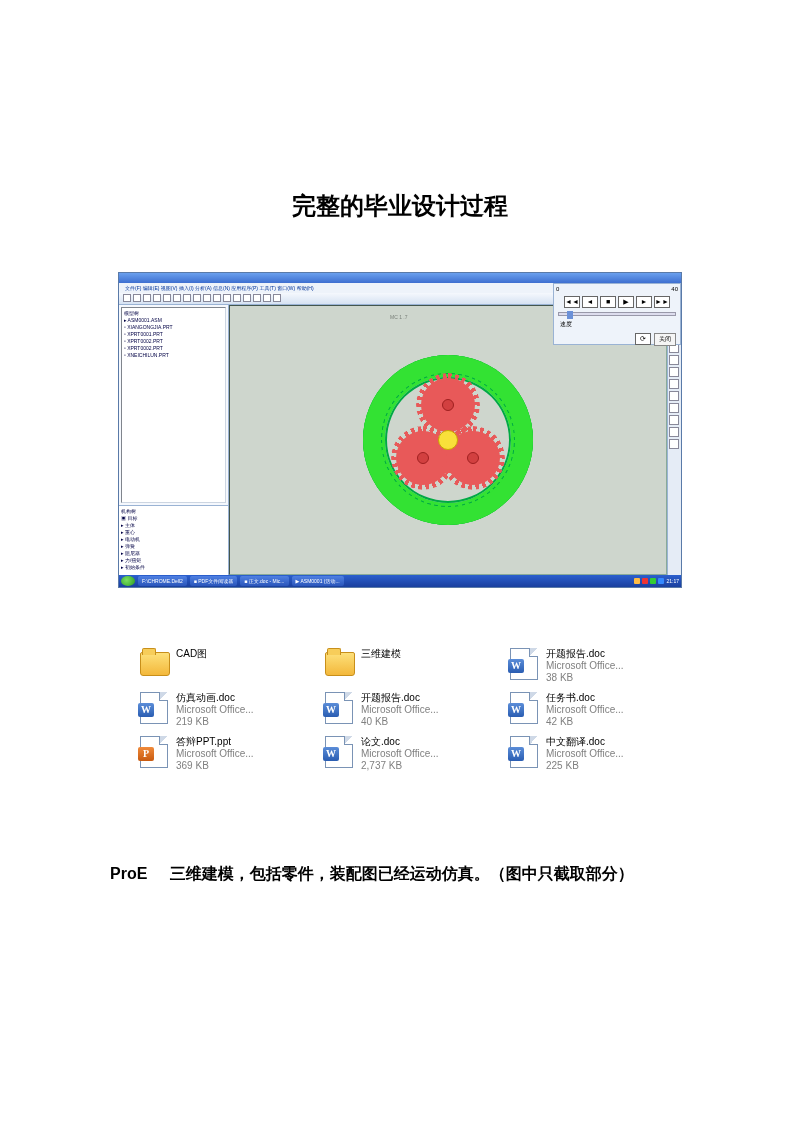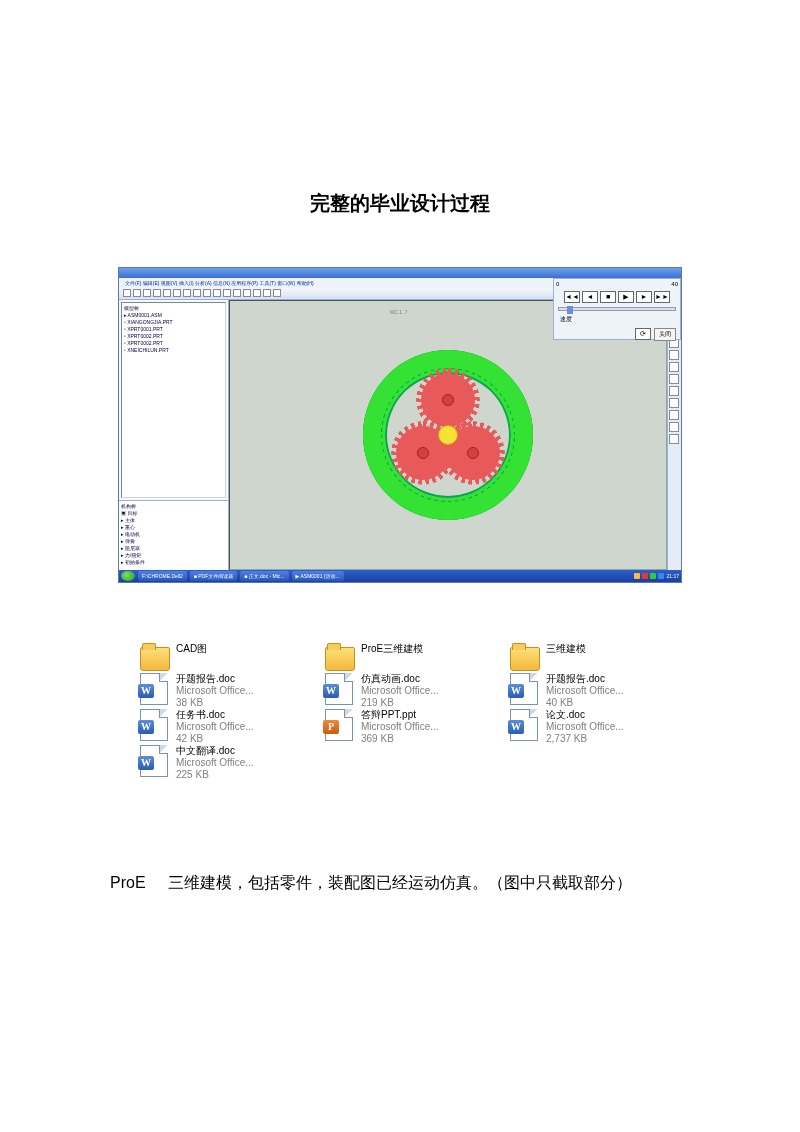--- a/index.html
+++ b/index.html
@@ -6,21 +6,21 @@
   body {
     width: 800px;
     height: 1132px;
     background: #fff;
     font-family: "SimSun", "Microsoft YaHei", Arial, sans-serif;
     color: #000;
     position: relative;
   }
   .page-title {
     text-align: center;
-    font-size: 20px;
+    font-size: 24px;
     font-weight: bold;
     padding-top: 190px;
     padding-bottom: 30px;
   }
   
   .proe-shot {
     margin: 20px 118px 0 118px;
     width: 564px;
     height: 316px;
     border: 1px solid #5a7aa8;
@@ -212,21 +212,21 @@
   .tb-right { margin-left:auto; display:flex; gap:2px; align-items:center;}
   .tray-ico { width:6px;height:6px; background:#fb4; border-radius:1px;}
   
   
   .files-block {
     margin: 60px 120px 0 140px;
   }
   .file-grid {
     display: grid;
     grid-template-columns: repeat(3, 175px);
-    gap: 0 10px;
+    gap: 8px 10px;
   }
   .file-item {
     display: flex;
     align-items: flex-start;
     gap: 6px;
     font-size: 10px;
     line-height: 12px;
   }
   .file-icon {
     width: 30px;
@@ -281,21 +281,21 @@
   }
   .word-badge { background:linear-gradient(#5b8dd8,#2a5db2); }
   .ppt-badge { background:linear-gradient(#f08a3a,#c85a10); }
   .file-text .name { color:#000; }
   .file-text .meta { color:#808080; }
   
   .body-text {
     margin: 90px 110px 0 110px;
     font-size: 16px;
     font-family: "Microsoft YaHei","SimHei",sans-serif;
-    font-weight:normal;
+    font-weight:bold;
     line-height: 24px;
   }
   .body-text .gap { display:inline-block; width:1.4em; }
 </style>
 </head>
 <body>
 
 <h1 class="page-title">完整的毕业设计过程</h1>
 
 <div class="proe-shot">
@@ -424,28 +424,20 @@
         </div>
         <div class="file-text">
           <div class="name">CAD图</div>
         </div>
       </div>
       <div class="file-item">
         <div class="file-icon">
           <div class="folder-icon"></div>
         </div>
         <div class="file-text">
-          <div class="name">ProE三维建模</div>
-        </div>
-      </div>
-      <div class="file-item">
-        <div class="file-icon">
-          <div class="folder-icon"></div>
-        </div>
-        <div class="file-text">
           <div class="name">三维建模</div>
         </div>
       </div>
       <div class="file-item">
         <div class="file-icon">
           <div class="doc-icon">
             <div class="doc-badge word-badge">W</div>
           </div>
         </div>
         <div class="file-text">

